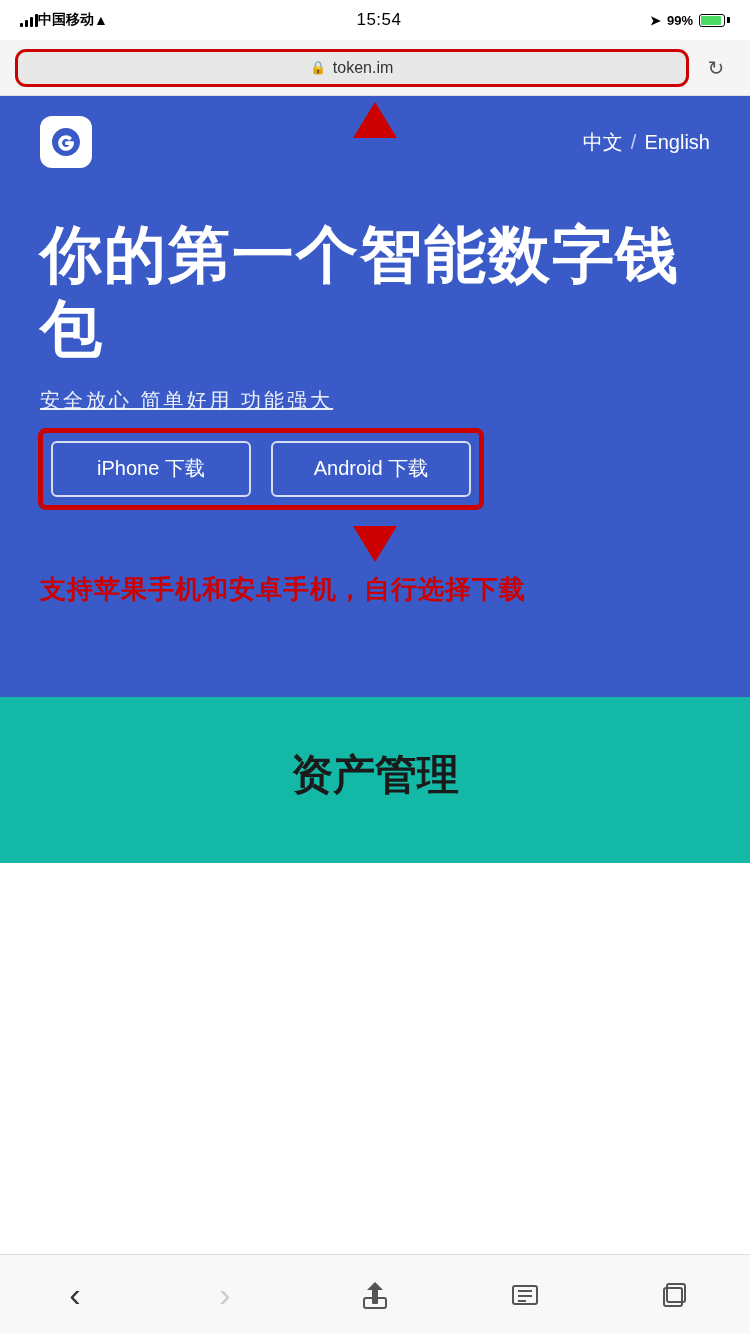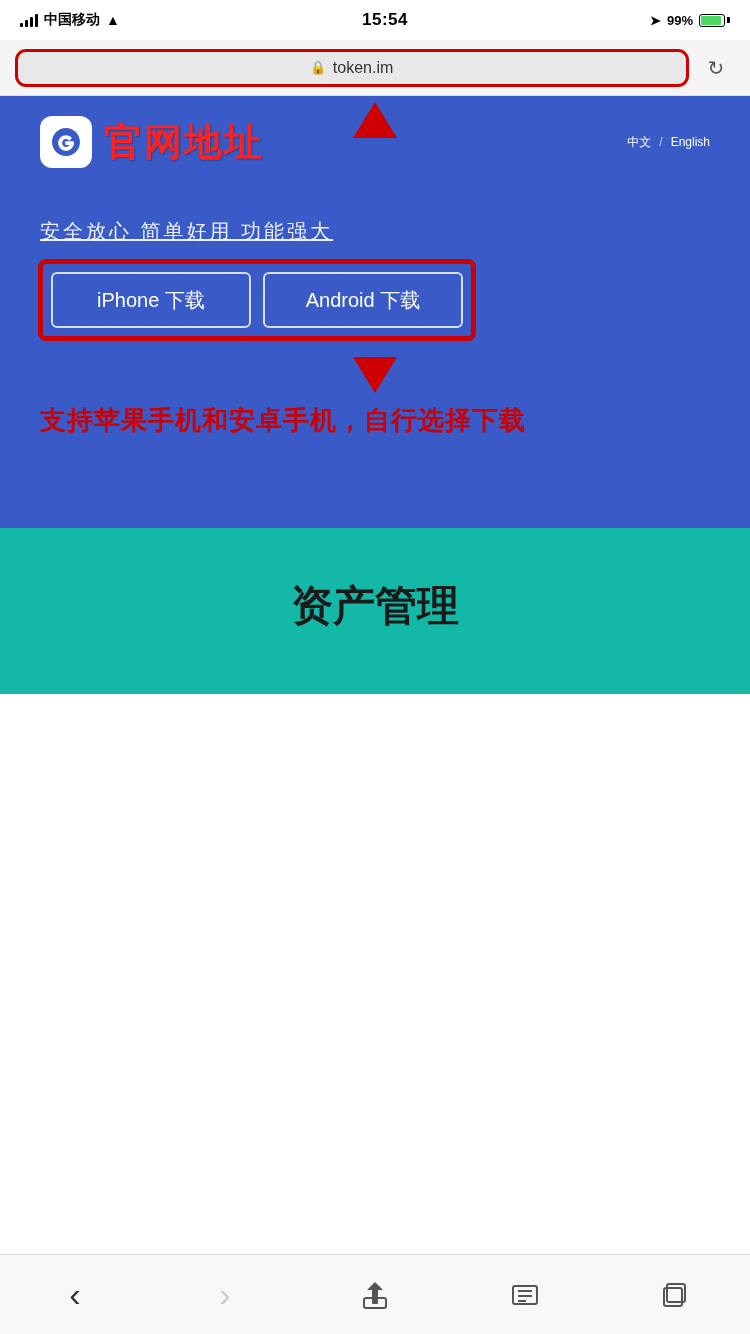--- a/index.html
+++ b/index.html
@@ -20,40 +20,39 @@
       display: flex;
       align-items: center;
       justify-content: space-between;
       padding: 0 20px;
       font-size: 15px;
       font-weight: 600;
     }
     .status-left {
       display: flex;
       align-items: center;
-      gap: 6px;
       font-size: 14px;
     }
     .signal-bars {
       display: flex;
       align-items: flex-end;
       gap: 2px;
       height: 14px;
     }
     .signal-bars span {
       width: 3px;
       background: #000;
       border-radius: 1px;
     }
     .wifi-icon {
       font-size: 14px;
     }
     .status-center {
       font-size: 17px;
-      font-weight: 700;
+      font-weight: 400;
       letter-spacing: 0.5px;
     }
     .status-right {
       display: flex;
       align-items: center;
       gap: 6px;
       font-size: 13px;
     }
     .battery {
       display: flex;
@@ -174,21 +173,21 @@
       font-weight: 900;
       color: #ff2222;
       letter-spacing: 2px;
       text-shadow: 1px 1px 2px rgba(0,0,0,0.3);
     }
     .lang-switcher {
       display: flex;
       align-items: center;
       gap: 8px;
       color: #fff;
-      font-size: 12px;
+      font-size: 20px;
     }
     .lang-divider {
       color: rgba(255,255,255,0.7);
     }
     .lang-cn { color: #fff; }
     .lang-en { color: #fff; font-weight: 500; }
 
     
     .hero-section {
       padding: 30px 0 30px 0;
@@ -214,21 +213,21 @@
       position: relative;
       display: inline-block;
       padding: 8px;
       border: 3px solid #cc0000;
       border-radius: 6px;
       box-shadow: 0 0 0 2px #cc0000;
       margin-bottom: 10px;
     }
     .download-buttons {
       display: flex;
-      gap: 12px;
+      gap: 20px;
     }
     .download-btn {
       height: 56px;
       padding: 0 36px;
       background: transparent;
       border: 2px solid rgba(255,255,255,0.8);
       border-radius: 6px;
       color: #fff;
       font-size: 20px;
       display: flex;
@@ -347,30 +346,30 @@
     <div class="arrow-up"></div>
   </div>
 
   <div class="site-header">
     <div class="logo-area">
       <div class="logo-icon">
         <svg width="36" height="36" viewBox="0 0 36 36">
           <path d="M18 4C10.3 4 4 10.3 4 18s6.3 14 14 14 14-6.3 14-14S25.7 4 18 4zm5.5 20.5c-1.5 1.5-3.5 2.3-5.5 2.3-4.3 0-7.8-3.5-7.8-7.8 0-2.1.8-4 2.3-5.5 1.5-1.5 3.5-2.3 5.5-2.3 2.1 0 4 .8 5.5 2.3.3.3.3.8 0 1.1l-1.6 1.6c-.3.3-.8.3-1.1 0-.8-.8-1.8-1.2-2.8-1.2-2.2 0-4 1.8-4 4s1.8 4 4 4c1.5 0 2.8-.8 3.5-2h-3.5c-.4 0-.8-.4-.8-.8v-2.2c0-.4.4-.8.8-.8h7c.4 0 .7.3.8.7.1.5.1.9.1 1.4 0 2-.8 3.9-2.4 5.2z" fill="#3a5bc7"></path>
         </svg>
       </div>
-      <span class="logo-text">官网地址</span>
     </div>
     <div class="lang-switcher">
       <span class="lang-cn">中文</span>
       <span class="lang-divider">/</span>
       <span class="lang-en">English</span>
     </div>
   </div>
 
   <div class="hero-section">
+    <div class="hero-title">你的第一个智能数字钱包</div>
     <div class="hero-subtitle">安全放心  简单好用  功能强大</div>
 
     
     <div class="download-buttons-wrapper">
       <div class="download-buttons">
         <button class="download-btn">iPhone 下载</button>
         <button class="download-btn">Android 下载</button>
       </div>
     </div>
 

